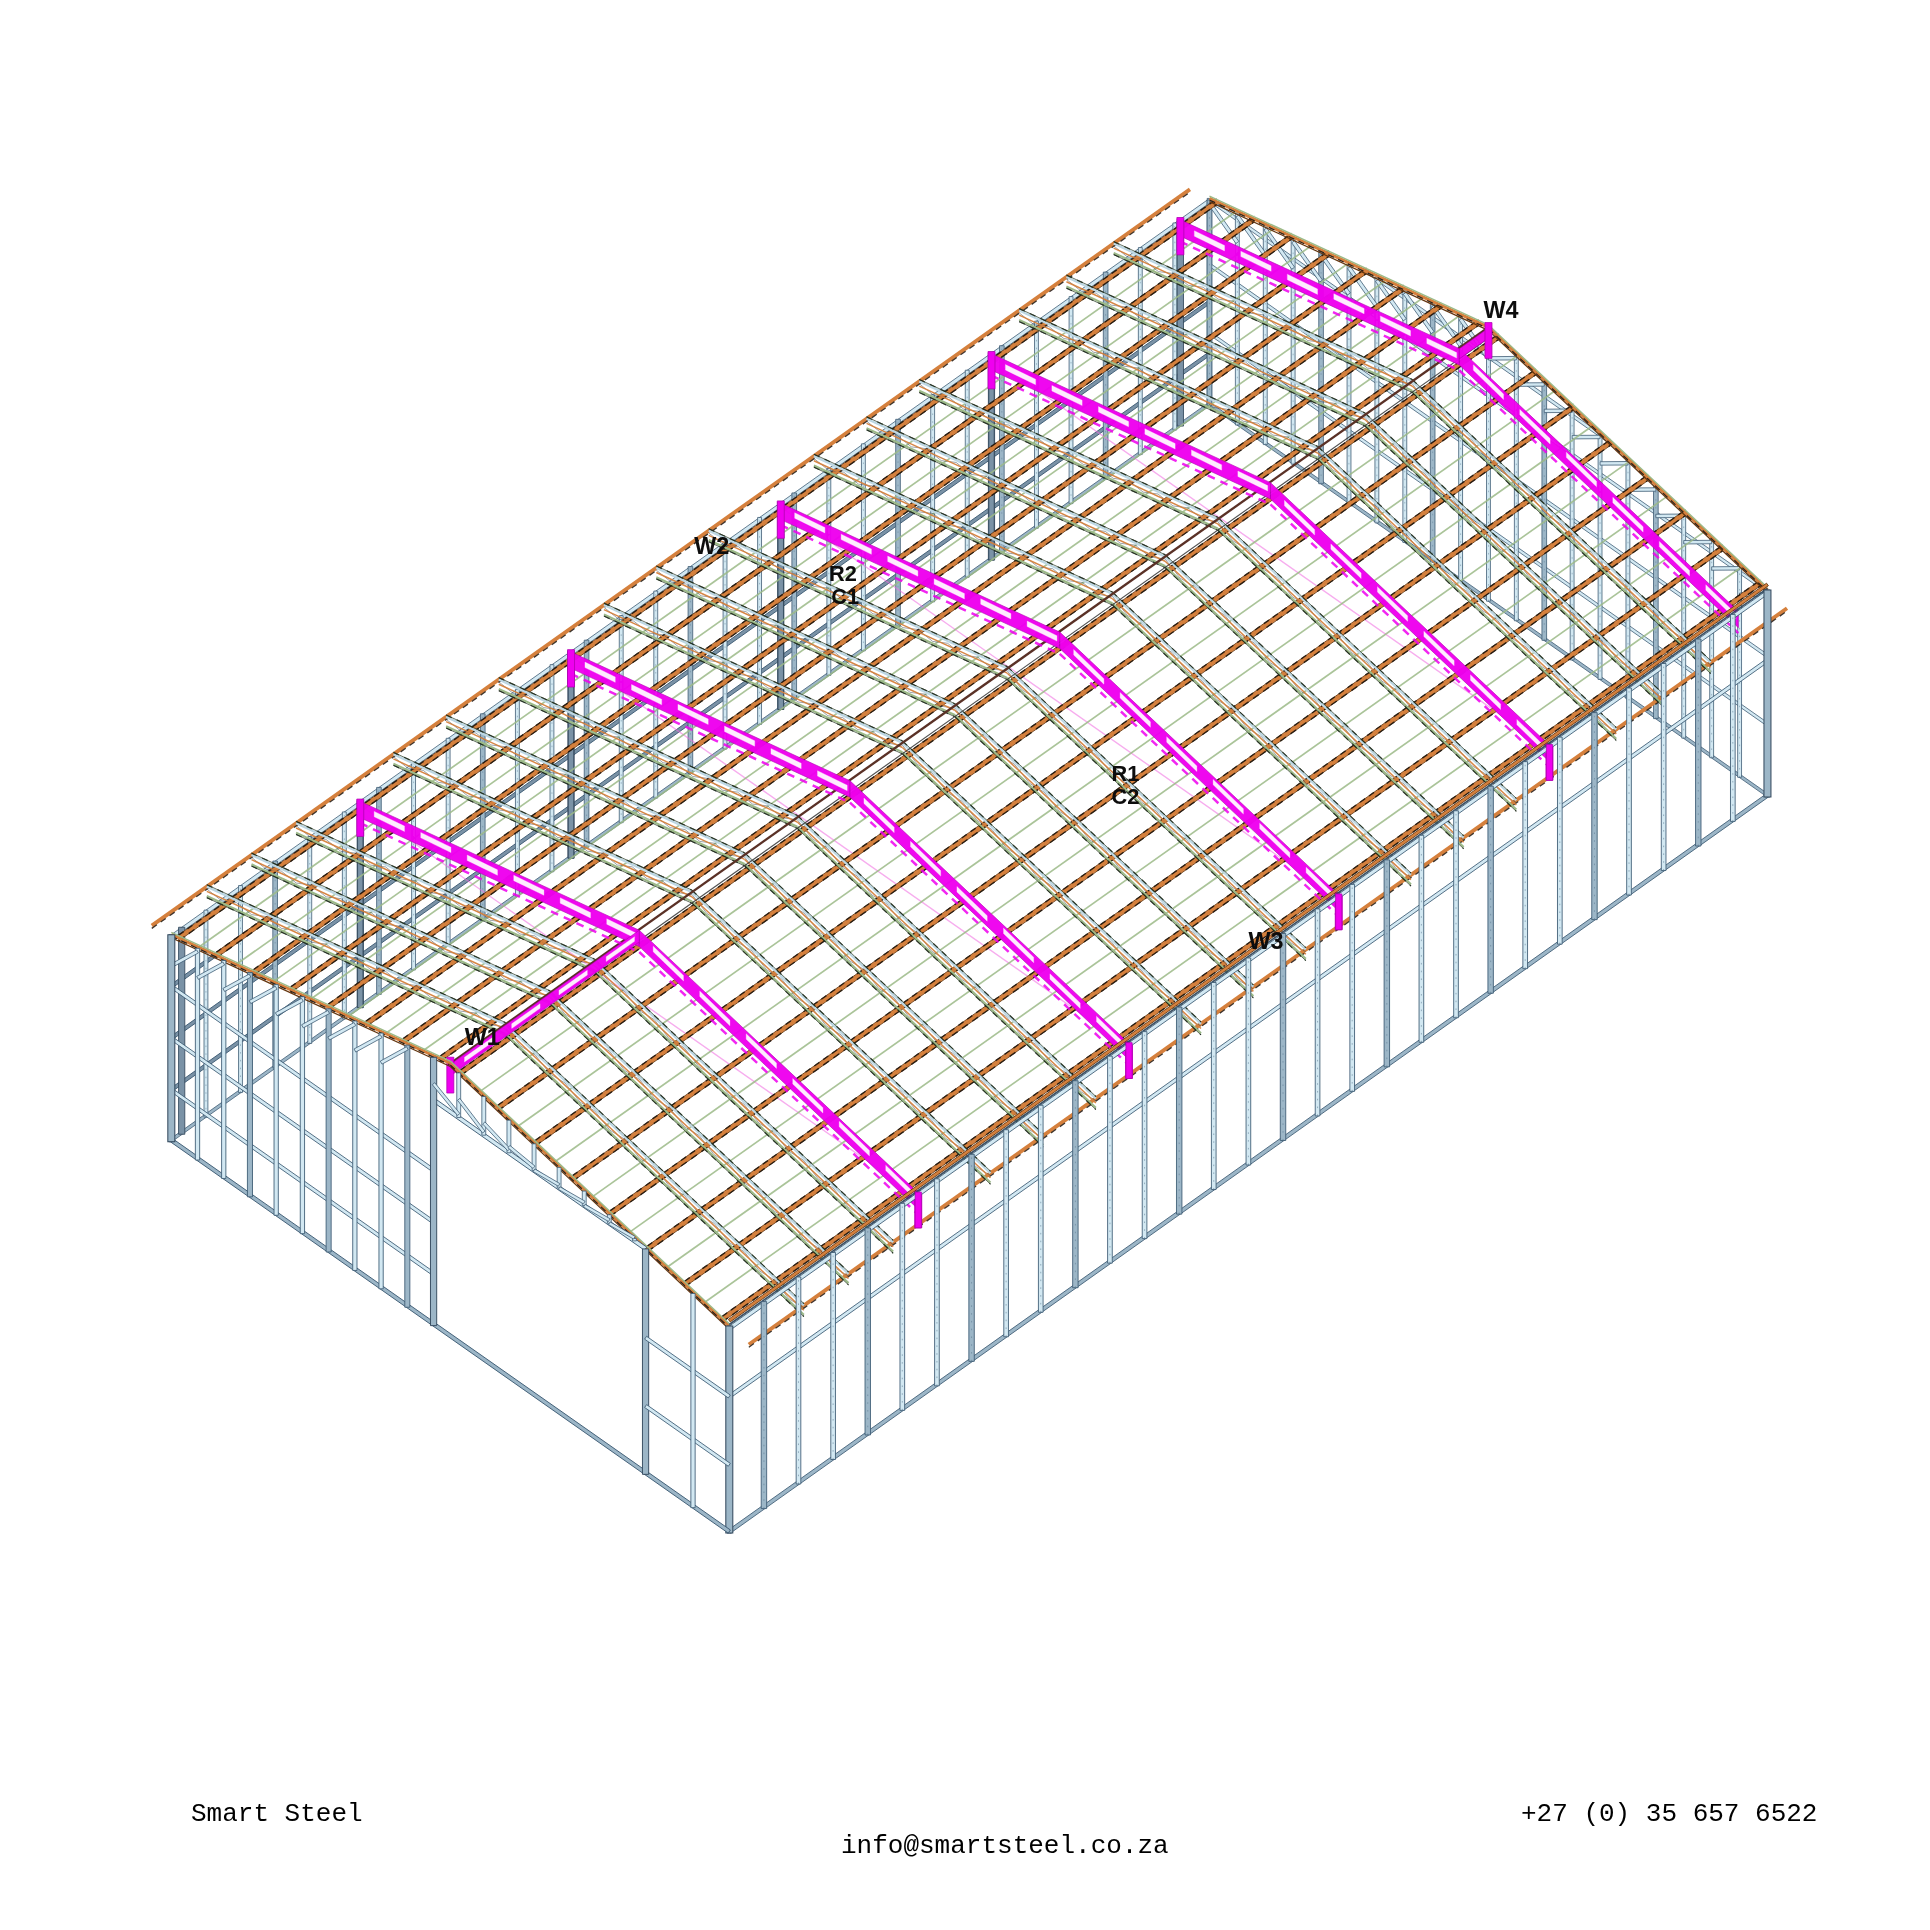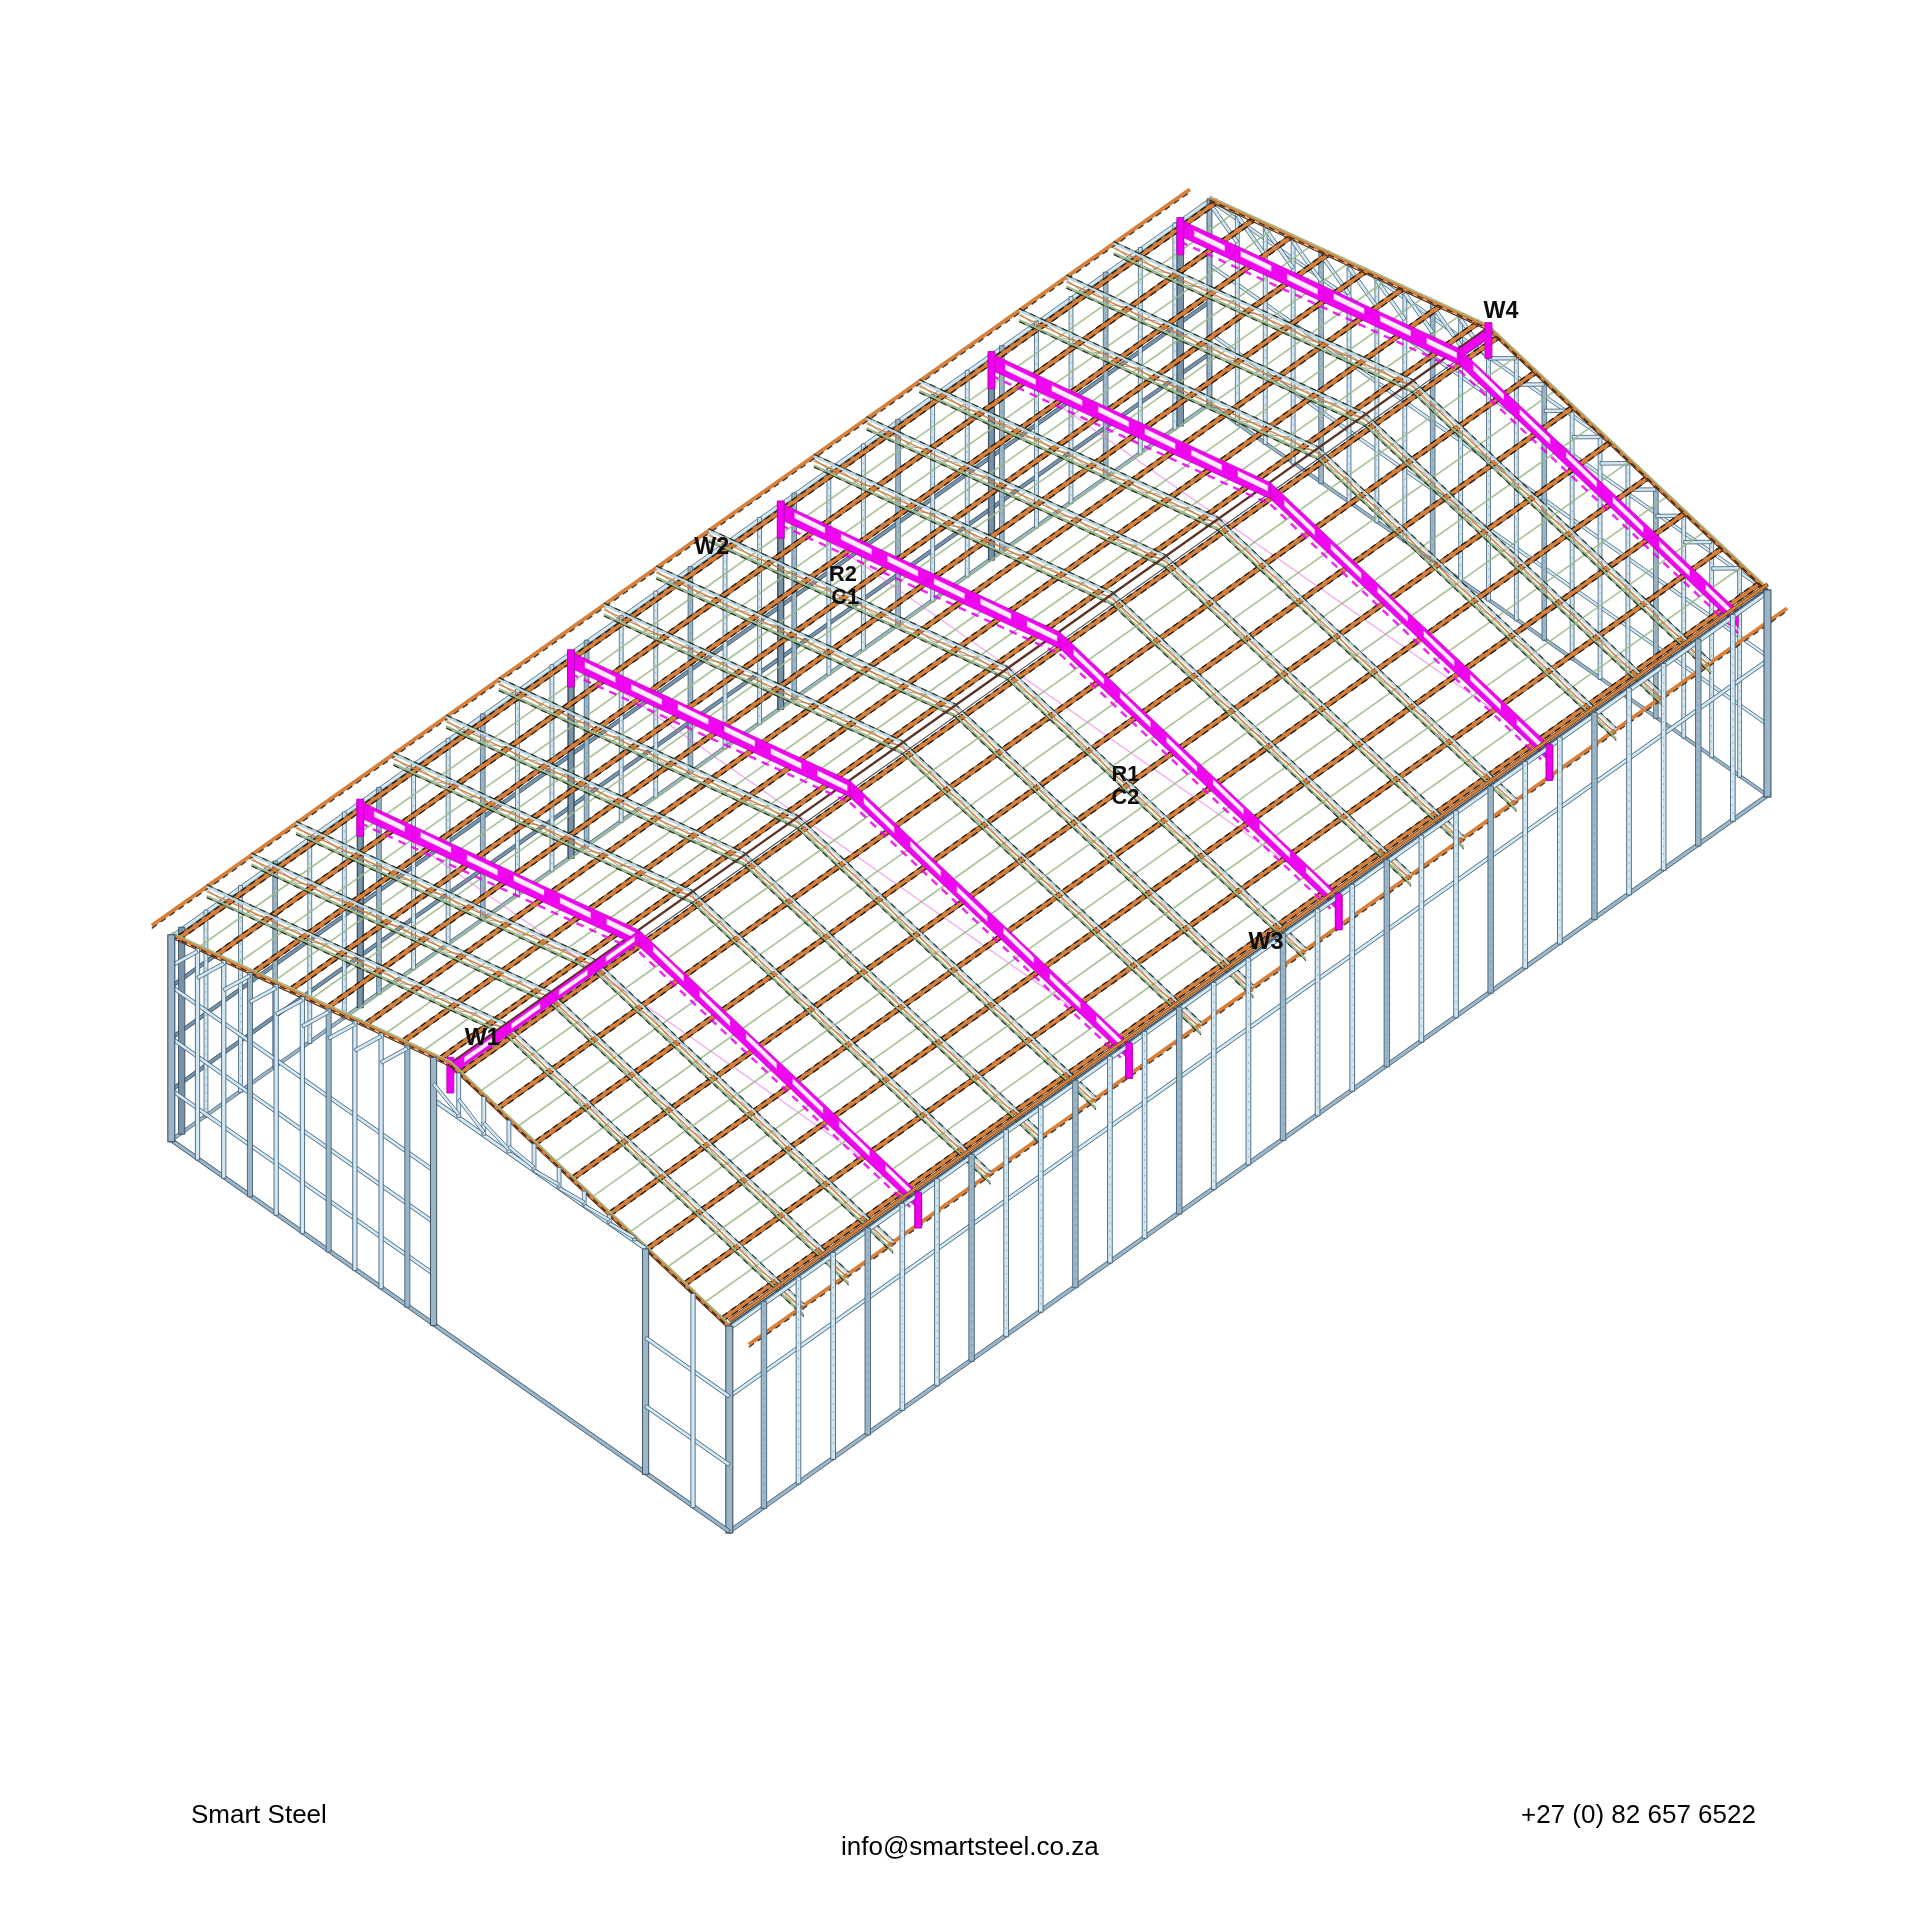--- a/index.html
+++ b/index.html
@@ -1,17 +1,17 @@
 <!DOCTYPE html>
 <html style="font-size:12.5px"><head><meta charset="utf-8">
 <style>
 html,body{margin:0;padding:0;background:#ffffff;}
 .lbl{font-family:"Liberation Sans",sans-serif;font-size:30px;font-weight:bold;fill:#0a0a0a;}
 .lbl2{font-family:"Liberation Sans",sans-serif;font-size:28px;font-weight:bold;fill:#0a0a0a;}
-.footer{position:absolute;top:1799px;left:0;width:1931px;height:31px;font-family:Liberation Sans, sans-serif;font-size:26px;color:#000000;}
+.footer{position:absolute;top:1799px;left:0;width:1931px;height:31px;font-family:Liberation Mono, monospace;font-size:26px;color:#000000;}
 </style></head>
 <body>
 
 <svg width="1931" height="1930" viewBox="0 0 2481 2480">
 <defs>
       <filter id="soft" x="-2%" y="-2%" width="104%" height="104%">
         <feGaussianBlur stdDeviation="0.55"></feGaussianBlur>
       </filter>
     </defs>
 <rect x="0" y="0" width="2481" height="2480" fill="#ffffff"></rect>
@@ -798,15 +798,15 @@
 
 <text x="1906" y="408" class="lbl">W4</text>
 </g>
 </svg>
 
 <div class="footer" style="top:1799px;">
     <span style="position:absolute;left:191px;">Smart Steel</span>
 
 <span style="position:absolute;left:841px;margin-top:32px;">info@smartsteel.co.za</span>
 
-<span style="position:absolute;left:1521px;">+27 (0) 82 657 6522</span>
+<span style="position:absolute;left:1521px;">+27 (0) 35 657 6522</span>
   </div>
 
 
 </body></html>

